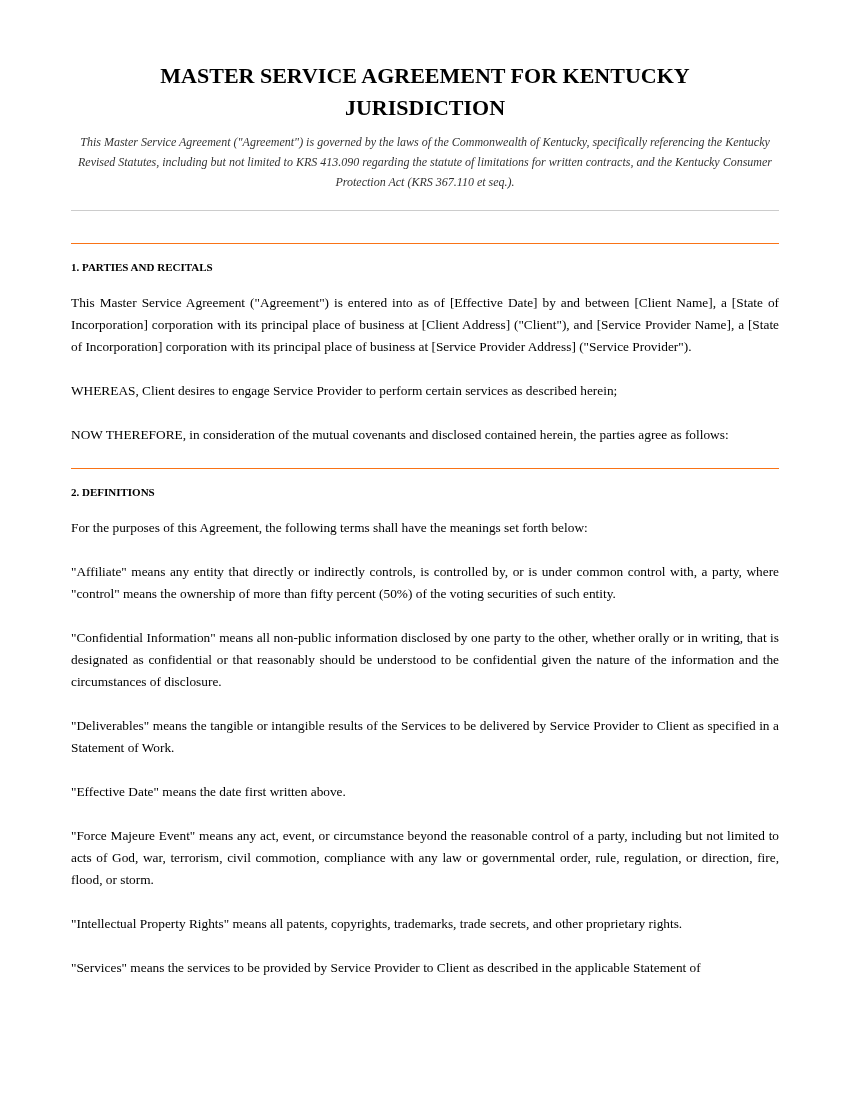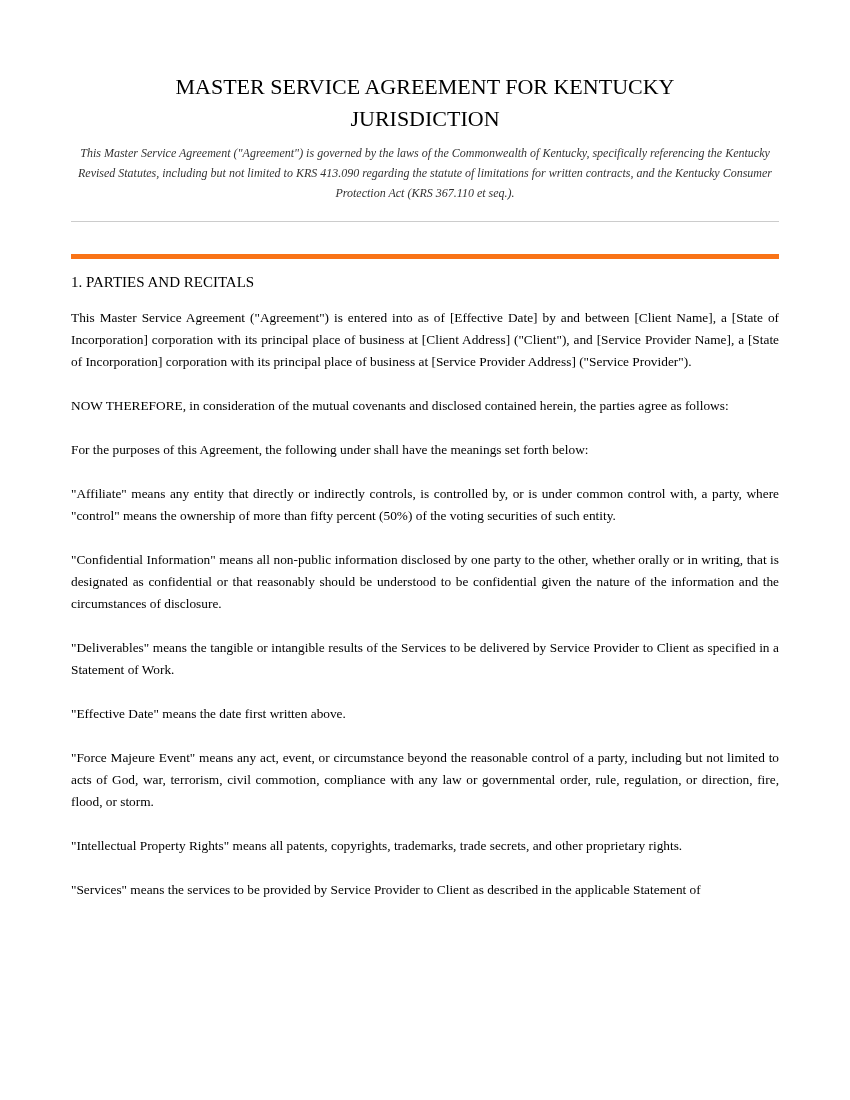--- a/index.html
+++ b/index.html
@@ -15,46 +15,46 @@
     color: #000000;
   }
   .page {
     width: 708px;
     margin: 0 auto;
     padding-top: 60px;
   }
   .doc-title {
     font-size: 22px;
     line-height: 32px;
-    font-weight: normal;
+    font-weight: bold;
     text-align: center;
-    margin: 11px 0 8px 0;
+    margin: 0 0 8px 0;
     padding: 0 40px;
     color: #000000;
   }
   .preamble {
     font-style: italic;
     font-size: 12px;
     line-height: 20px;
     text-align: center;
     color: #333333;
     margin: 0;
   }
   hr.rule {
     border: 0;
     height: 0;
     border-top: 1px solid #cccccc;
     margin: 18px 0 32px 0;
   }
   .section-heading {
-    font-size: 15px;
+    font-size: 11px;
     line-height: 18px;
-    font-weight: normal;
+    font-weight: bold;
     color: #000000;
-    border-top: 5px solid #f97316;
+    border-top: 1px solid #f97316;
     padding-top: 14px;
     margin: 22px 0 16px 0;
   }
   .body-para {
     font-size: 13.33px;
     line-height: 22px;
     text-align: justify;
     margin: 0 0 22px 0;
     color: #000000;
   }
@@ -66,25 +66,27 @@
 
   <h1 class="doc-title">MASTER SERVICE AGREEMENT FOR KENTUCKY JURISDICTION</h1>
 
   <p class="preamble">This Master Service Agreement ("Agreement") is governed by the laws of the Commonwealth of Kentucky, specifically referencing the Kentucky Revised Statutes, including but not limited to KRS 413.090 regarding the statute of limitations for written contracts, and the Kentucky Consumer Protection Act (KRS 367.110 et seq.).</p>
 
   <hr class="rule">
 
   <div>
     <h2 class="section-heading">1. PARTIES AND RECITALS</h2>
     <p class="body-para">This Master Service Agreement ("Agreement") is entered into as of [Effective Date] by and between [Client Name], a [State of Incorporation] corporation with its principal place of business at [Client Address] ("Client"), and [Service Provider Name], a [State of Incorporation] corporation with its principal place of business at [Service Provider Address] ("Service Provider").</p>
+    <p class="body-para">WHEREAS, Client desires to engage Service Provider to perform certain services as described herein;</p>
     <p class="body-para">NOW THEREFORE, in consideration of the mutual covenants and disclosed contained herein, the parties agree as follows:</p>
   </div>
 
   <div>
-    <p class="body-para">For the purposes of this Agreement, the following under shall have the meanings set forth below:</p>
+    <h2 class="section-heading">2. DEFINITIONS</h2>
+    <p class="body-para">For the purposes of this Agreement, the following terms shall have the meanings set forth below:</p>
     <p class="body-para">"Affiliate" means any entity that directly or indirectly controls, is controlled by, or is under common control with, a party, where "control" means the ownership of more than fifty percent (50%) of the voting securities of such entity.</p>
     <p class="body-para">"Confidential Information" means all non-public information disclosed by one party to the other, whether orally or in writing, that is designated as confidential or that reasonably should be understood to be confidential given the nature of the information and the circumstances of disclosure.</p>
     <p class="body-para">"Deliverables" means the tangible or intangible results of the Services to be delivered by Service Provider to Client as specified in a Statement of Work.</p>
     <p class="body-para">"Effective Date" means the date first written above.</p>
     <p class="body-para">"Force Majeure Event" means any act, event, or circumstance beyond the reasonable control of a party, including but not limited to acts of God, war, terrorism, civil commotion, compliance with any law or governmental order, rule, regulation, or direction, fire, flood, or storm.</p>
     <p class="body-para">"Intellectual Property Rights" means all patents, copyrights, trademarks, trade secrets, and other proprietary rights.</p>
     <p class="body-para">"Services" means the services to be provided by Service Provider to Client as described in the applicable Statement of</p>
   </div>
 
 </div>

